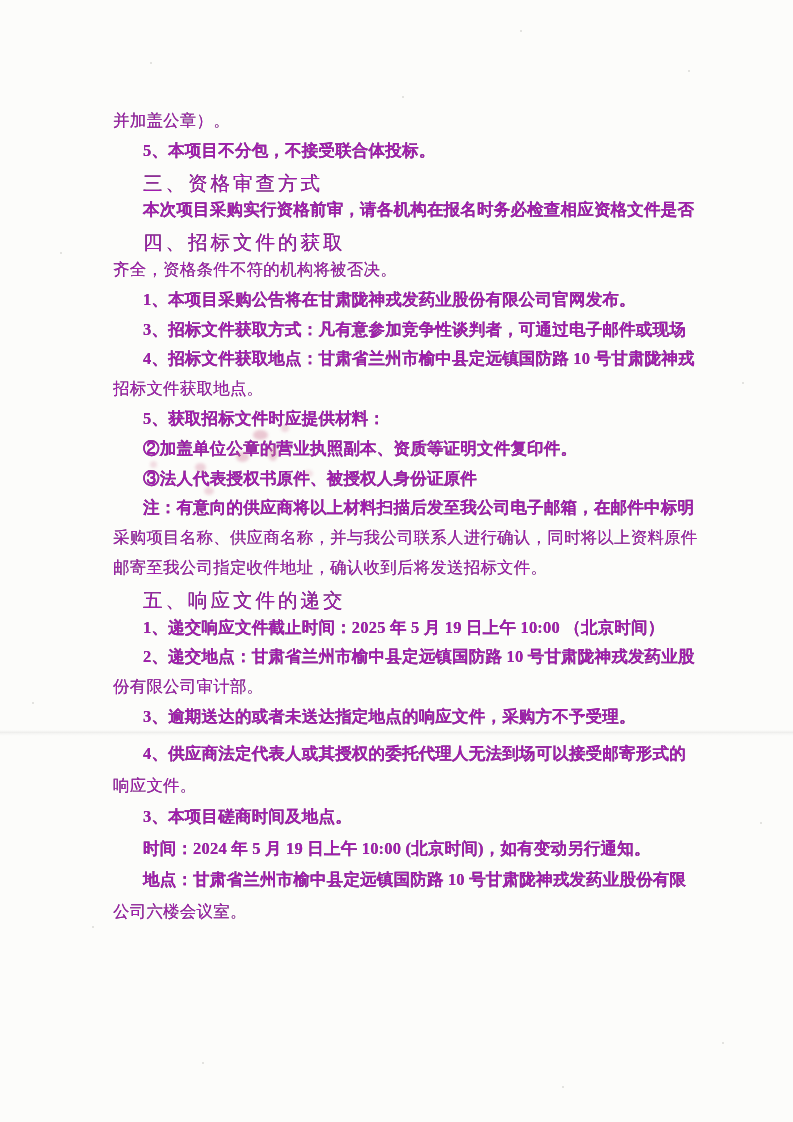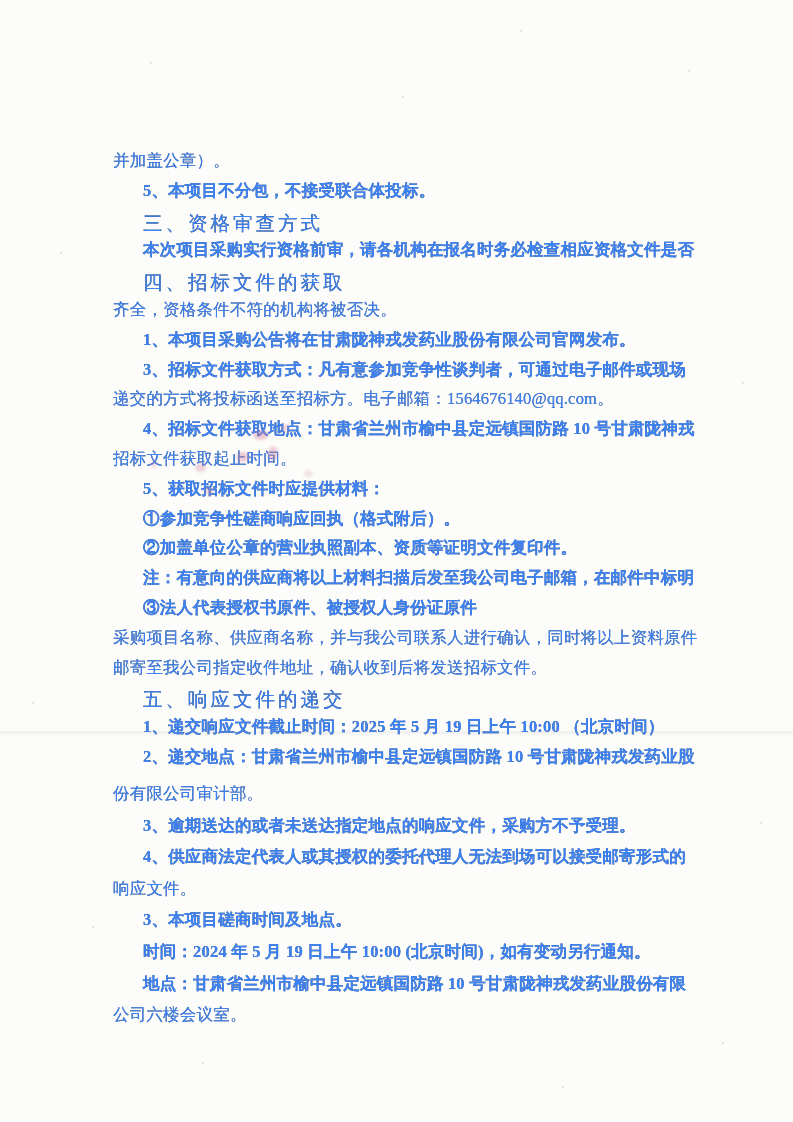--- a/index.html
+++ b/index.html
@@ -88,37 +88,35 @@
   .k9  { left: 562px; top: 1086px; }
   .k10 { left: 722px; top: 1042px; }
   .k11 { left: 92px;  top: 926px; }
   .k12 { left: 520px; top: 30px; }
 </style>
 </head>
 <body>
 
 <div class="page" style="background: rgb(252, 252, 250);">
 
-  <div class="doc" id="doc" style="color: #3b82f6; margin-top: 40px;">
+  <div class="doc" id="doc" style="color: #a21caf;">
       <div class="doc-line c">并加盖公章）。</div>
       <div class="doc-line p">5、本项目不分包，不接受联合体投标。</div>
       <div class="doc-line h">三、资格审查方式</div>
       <div class="doc-line p">本次项目采购实行资格前审，请各机构在报名时务必检查相应资格文件是否</div>
       <div class="doc-line h">四、招标文件的获取</div>
       <div class="doc-line c">齐全，资格条件不符的机构将被否决。</div>
       <div class="doc-line p">1、本项目采购公告将在甘肃陇神戎发药业股份有限公司官网发布。</div>
       <div class="doc-line p">3、招标文件获取方式：凡有意参加竞争性谈判者，可通过电子邮件或现场</div>
-      <div class="doc-line c">递交的方式将投标函送至招标方。电子邮箱：1564676140@qq.com。</div>
       <div class="doc-line p">4、招标文件获取地点：甘肃省兰州市榆中县定远镇国防路 10 号甘肃陇神戎</div>
-      <div class="doc-line c">招标文件获取起止时间。</div>
+      <div class="doc-line c">招标文件获取地点。</div>
       <div class="doc-line p">5、获取招标文件时应提供材料：</div>
-      <div class="doc-line p">①参加竞争性磋商响应回执（格式附后）。</div>
       <div class="doc-line p">②加盖单位公章的营业执照副本、资质等证明文件复印件。</div>
+      <div class="doc-line p">③法人代表授权书原件、被授权人身份证原件</div>
       <div class="doc-line p">注：有意向的供应商将以上材料扫描后发至我公司电子邮箱，在邮件中标明</div>
-      <div class="doc-line p">③法人代表授权书原件、被授权人身份证原件</div>
       <div class="doc-line c">采购项目名称、供应商名称，并与我公司联系人进行确认，同时将以上资料原件</div>
       <div class="doc-line c">邮寄至我公司指定收件地址，确认收到后将发送招标文件。</div>
       <div class="doc-line h">五、响应文件的递交</div>
       <div class="doc-line p">1、递交响应文件截止时间：2025 年 5 月 19 日上午 10:00 （北京时间）</div>
       <div class="doc-line p">2、递交地点：甘肃省兰州市榆中县定远镇国防路 10 号甘肃陇神戎发药业股</div>
       <div class="doc-line c">份有限公司审计部。</div>
       <div class="doc-line p">3、逾期送达的或者未送达指定地点的响应文件，采购方不予受理。</div>
       <div class="doc-line p">4、供应商法定代表人或其授权的委托代理人无法到场可以接受邮寄形式的</div>
       <div class="doc-line c">响应文件。</div>
       <div class="doc-line p">3、本项目磋商时间及地点。</div>

